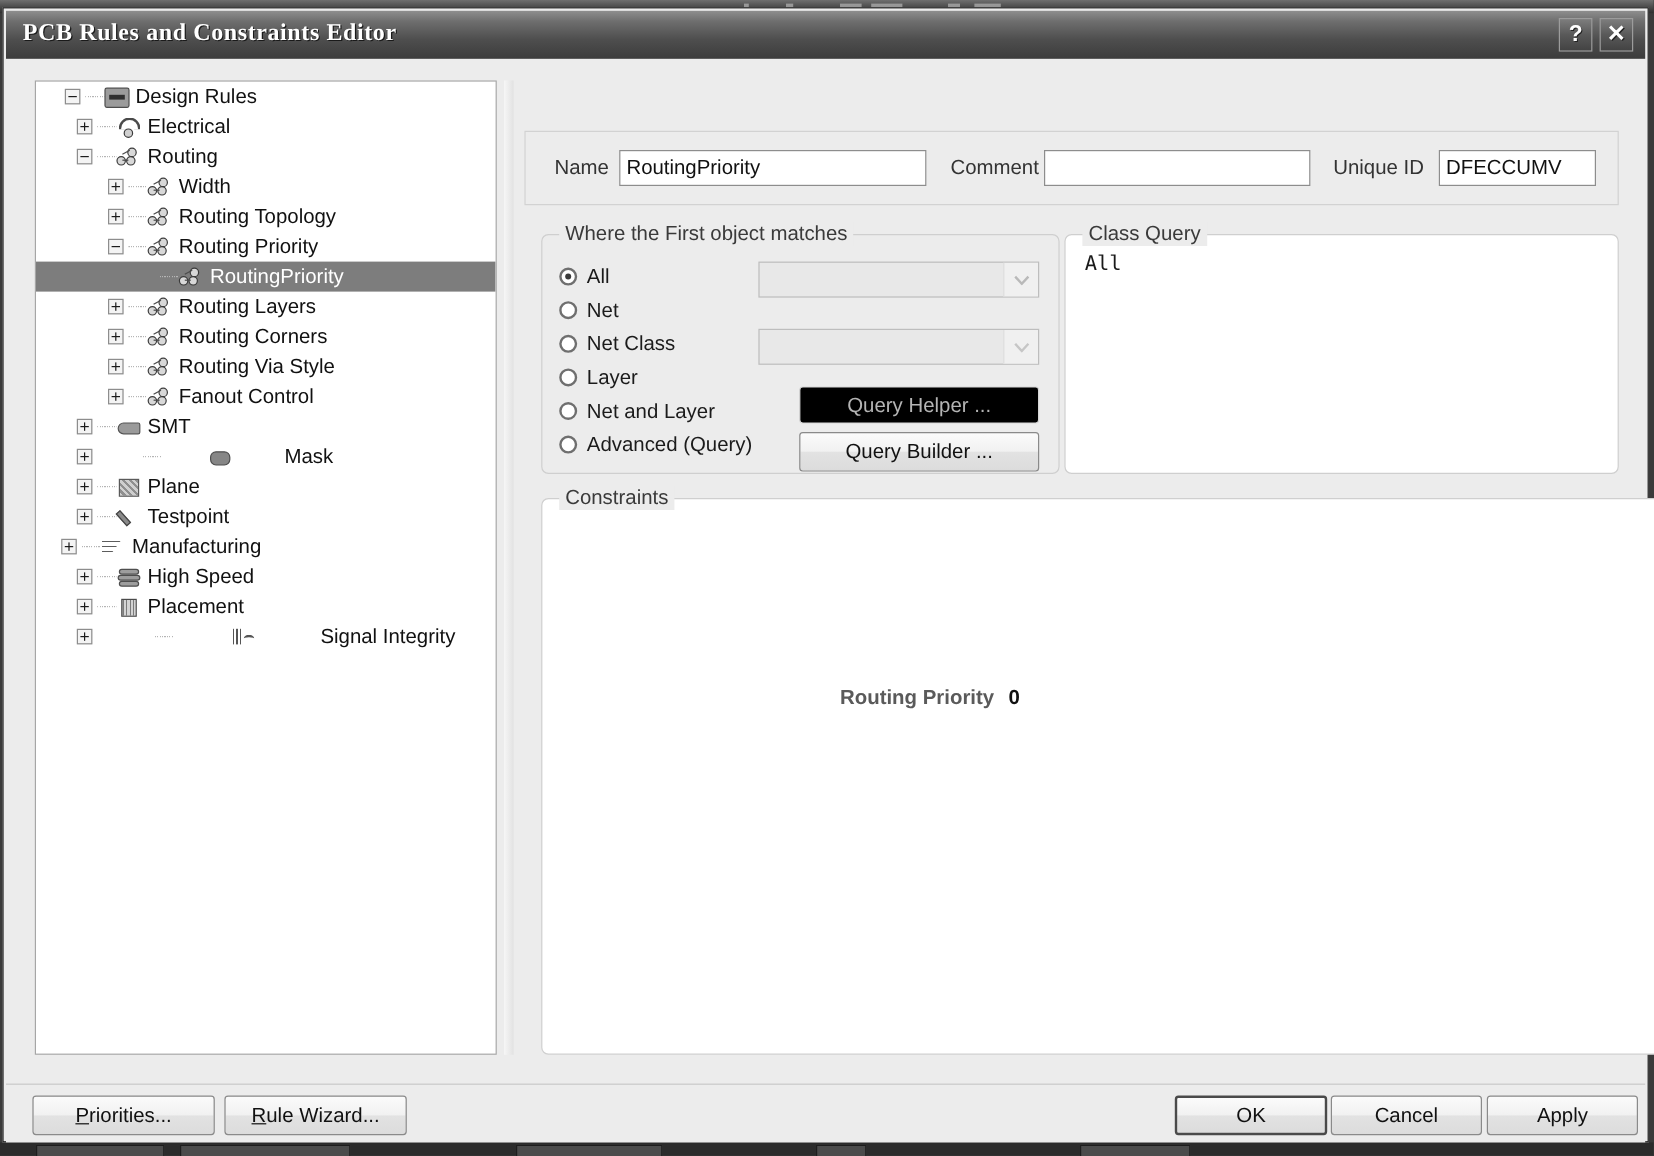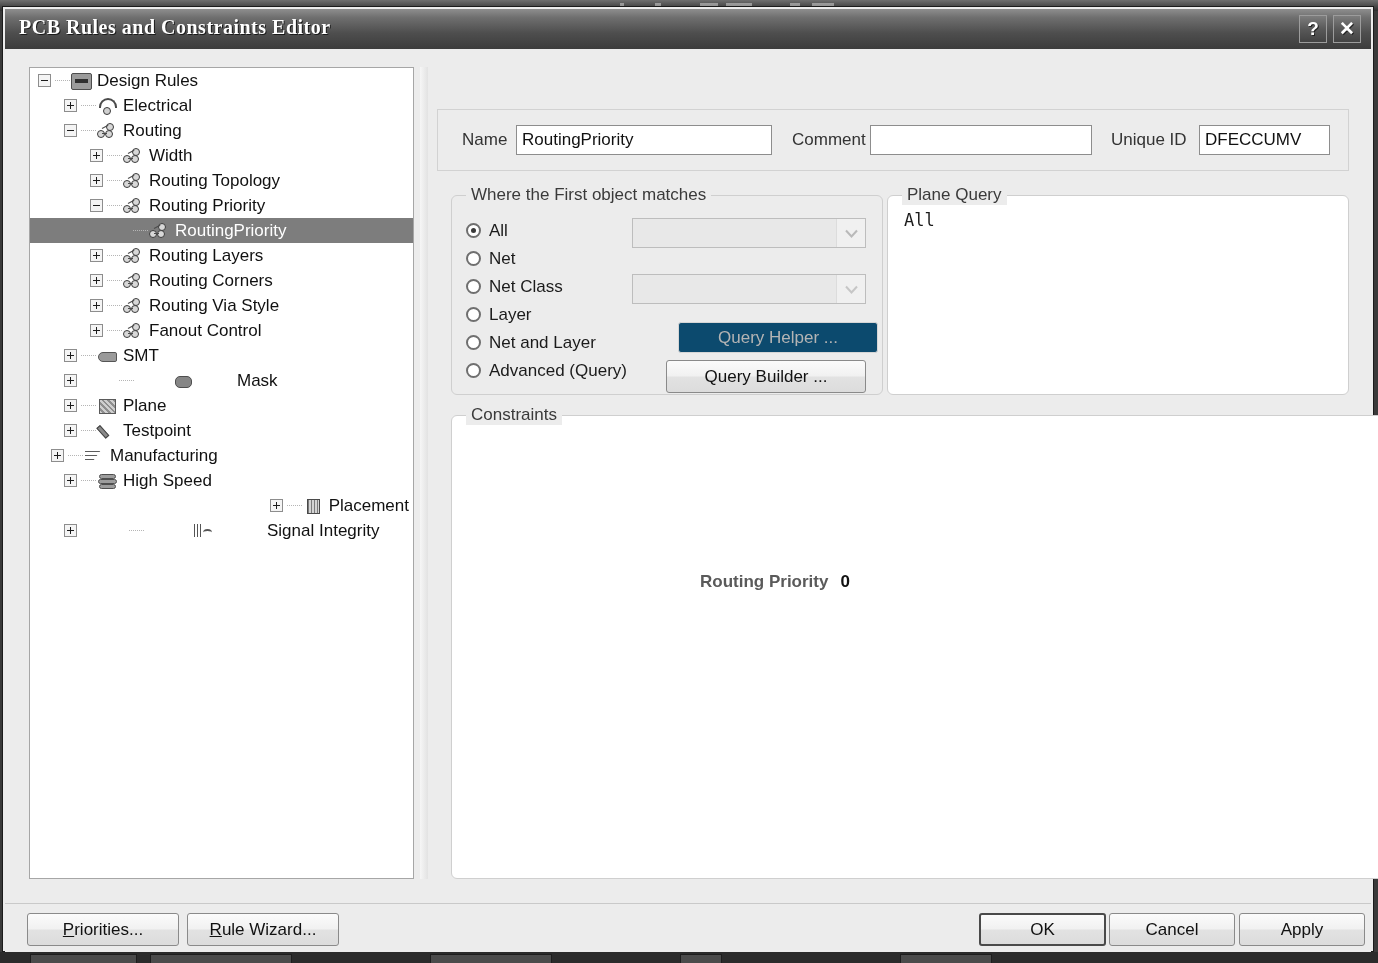--- a/index.html
+++ b/index.html
@@ -201,21 +201,21 @@
   
   .btn{
     position:absolute;box-sizing:border-box;
     background:linear-gradient(180deg,#fbfbfb 0%,#f1f1f1 48%,#e2e2e2 52%,#dcdcdc 100%);
     border:1px solid #8a8a8a;border-radius:3px;
     font-size:17px;color:#111111;
     display:flex;align-items:center;justify-content:center;
     cursor:pointer;white-space:nowrap;
   }
   .btn.disabled{
-    background:#0c4a6e;border:1px solid #d6d6d6;color:#b4b4b4;cursor:default;margin-left:12px;
+    background:#000000;border:1px solid #d6d6d6;color:#b4b4b4;cursor:default;
   }
   .btn.default{border:2px solid #4a4a4a;}
   .btn u{text-decoration:underline;}
 
   
   #full-query-text{
     position:absolute;left:16px;top:14px;
     font-family:"DejaVu Sans Mono","Liberation Mono",monospace;
     font-size:17px;color:#1a1a1a;white-space:pre;
   }
@@ -258,21 +258,21 @@
 
   <div id="titlebar">
     <div id="title-text">PCB Rules and Constraints Editor</div>
     <div class="tb-btn" id="tb-help">?</div>
     <div class="tb-btn" id="tb-close">✕</div>
   </div>
 
   <div id="dlg-body">
 
     <div id="tree-panel">
-        <div class="tree-row" style="padding-left: 8px;">
+        <div class="tree-row" style="padding-left: 24px;">
           <span class="expander"></span>
           <span class="dots"></span>
           <span class="ticon">
             <span class="ic-folder" style="position:absolute;left:0;top:0;width:19px;"></span>
           </span>
           <span class="tree-label">Design Rules</span>
         </div>
         <div class="tree-row" style="padding-left: 34px;">
           <span class="expander plus"></span>
           <span class="dots"></span>
@@ -374,21 +374,21 @@
             <span class="ic-manu" style="position:absolute;left:0;top:0;width:19px;height:17px;"></span>
           </span>
           <span class="tree-label">Manufacturing</span>
         </div>
         <div class="tree-row" style="padding-left: 34px;">
           <span class="expander plus"></span>
           <span class="dots"></span>
           <span class="ticon"><span class="ic-hs"><i class="b b1"></i><i class="b b2"></i><i class="b b3"></i></span></span>
           <span class="tree-label">High Speed</span>
         </div>
-        <div class="tree-row" style="padding-left: 14px; justify-content: flex-end;">
+        <div class="tree-row" style="padding-left: 34px;">
           <span class="expander plus"></span>
           <span class="dots"></span>
           <span class="ticon">
             <span class="ic-place" style="position:absolute;left:0;top:0;width:19px;height:17px;"></span>
           </span>
           <span class="tree-label">Placement</span>
         </div>
         <div class="tree-row" style="padding-left: 34px; gap: 48px;">
           <span class="expander plus"></span>
           <span class="dots"></span>
@@ -453,21 +453,21 @@
                 <path d="M1 1.5 L6.5 7.5 L12 1.5" fill="none" stroke="#c6c6c6" stroke-width="2"></path>
               </svg>
           </span>
         </div>
 
         <div class="btn disabled" style="left:214px;top:126px;width:200px;height:31px;">Query Helper ...</div>
         <div class="btn" style="left:214px;top:164px;width:200px;height:33px;">Query Builder ...</div>
       </div>
 
       <div class="grp grp-white" style="left:450px;top:128px;width:462px;height:200px;">
-        <div class="grp-title">Plane Query</div>
+        <div class="grp-title">Class Query</div>
         <div id="full-query-text">All</div>
       </div>
 
       <div class="grp grp-white" style="left:14px;top:348px;width:1050px;height:464px;">
         <div class="grp-title">Constraints</div>
         <div id="constraint-line">
           <span id="constraint-name">Routing Priority</span>
           <span id="constraint-value">0</span>
         </div>
       </div>

